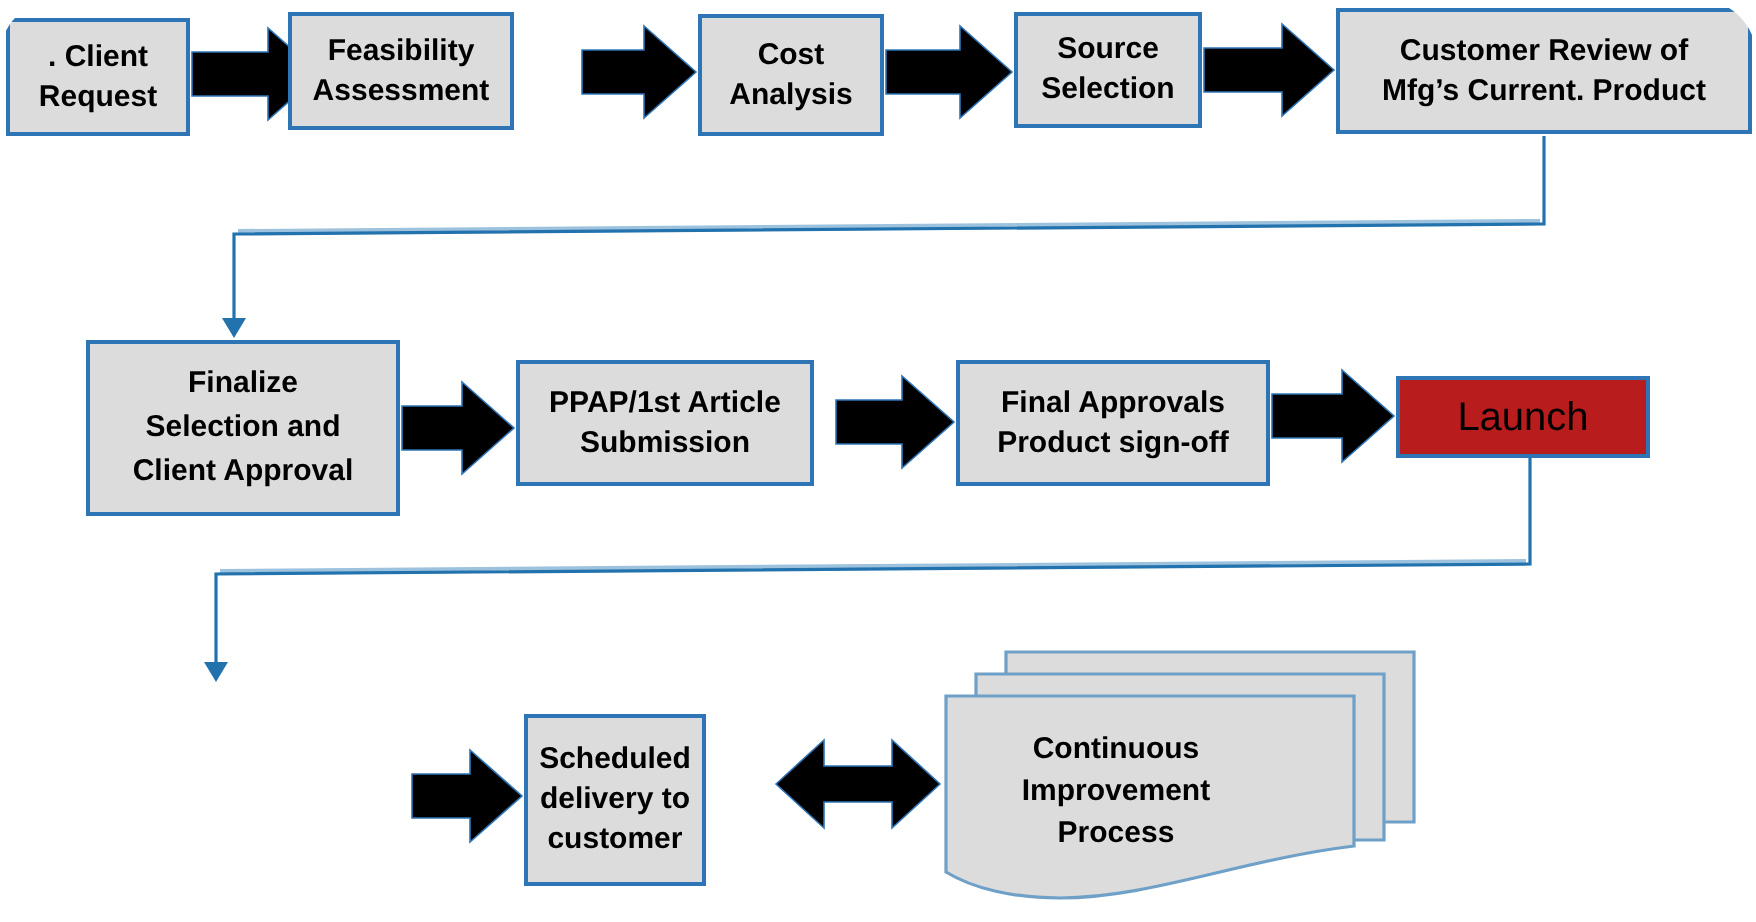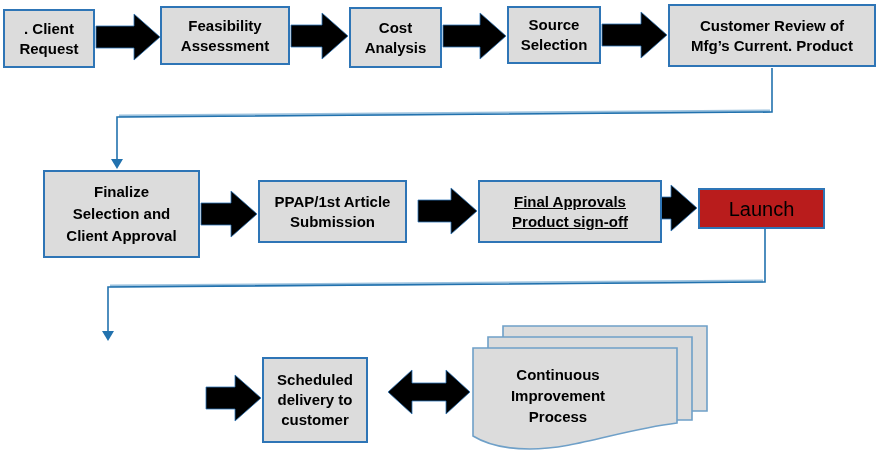--- a/index.html
+++ b/index.html
@@ -1,18 +1,18 @@
 <!DOCTYPE html>
 <html><head>
 <meta charset="utf-8">
 <style>
   html,body{margin:0;padding:0;background:#ffffff;}
   #canvas{
     position:relative;width:878px;height:461px;background:#ffffff;overflow:hidden;
-    font-family:"Liberation Sans", sans-serif;color:#000;
+    font-family:"Liberation Sans", sans-serif;color:#000;border-radius:28px;
   }
   #shapes{position:absolute;left:0;top:0;width:878px;height:461px;z-index:0;}
   .node{
     position:absolute;display:flex;align-items:center;justify-content:center;
     text-align:center;background:#dcdcdc;border:2px solid #2e75b6;
     box-sizing:border-box;font-weight:bold;font-size:15px;line-height:20px;
     white-space:pre-line;z-index:1;
   }
   .node--launch{background:#b91c1c;font-weight:400;font-size:20px;line-height:22px;}
   .node--big{font-weight:400;font-size:21px;line-height:31px;}
@@ -56,46 +56,46 @@
       <polygon points="418,200 451,200 451,188 477,211 451,234 451,222 418,222"></polygon>
       <polygon points="636,197 671,197 671,185 697,208 671,231 671,219 636,219"></polygon>
       <polygon points="206,387 235,387 235,375 261,398 235,421 235,409 206,409"></polygon>
       <polygon points="388,392 412,370 412,383 446,383 446,370 470,392 446,414 446,401 412,401 412,414"></polygon>
     </g>
   </svg>
 
   <div class="node" style="left:3px;top:9px;width:92px;height:59px;"><span>. Client
 Request</span></div>
 
-  <div class="node" style="left:160px;top:6px;width:130px;height:59px;"><span>Feasibility
+  <div class="node" style="left:144px;top:6px;width:113px;height:59px;"><span>Feasibility
 Assessment</span></div>
 
   <div class="node" style="left:507px;top:6px;width:94px;height:58px;"><span>Source
 Selection</span></div>
 
   <div class="node" style="left:349px;top:7px;width:93px;height:61px;"><span>Cost
 Analysis</span></div>
 
   <div class="node" style="left:668px;top:4px;width:208px;height:63px;"><span>Customer Review of
 Mfg’s Current. Product</span></div>
 
   <div class="node lh22" style="left:43px;top:170px;width:157px;height:88px;"><span>Finalize
 Selection and
 Client Approval</span></div>
 
   <div class="node" style="left:258px;top:180px;width:149px;height:63px;"><span>PPAP/1st Article
 Submission</span></div>
 
-  <div class="node" style="left:478px;top:180px;width:184px;height:63px;text-decoration:underline;"><span>Final Approvals
+  <div class="node" style="left:478px;top:180px;width:157px;height:63px;"><span>Final Approvals
 Product sign-off</span></div>
 
   <div class="node node--launch" style="left:698px;top:188px;width:127px;height:41px;"><span>Launch</span></div>
 
 
-  <div class="node" style="left:262px;top:357px;width:106px;height:86px;"><span>Scheduled
+  <div class="node" style="left:262px;top:357px;width:91px;height:86px;"><span>Scheduled
 delivery to
 customer</span></div>
 
   <div class="doc-label" style="left:478px;top:356px;width:160px;height:78px;"><span>Continuous
 Improvement
 Process</span></div>
 
 </div>
 
 </body></html>

